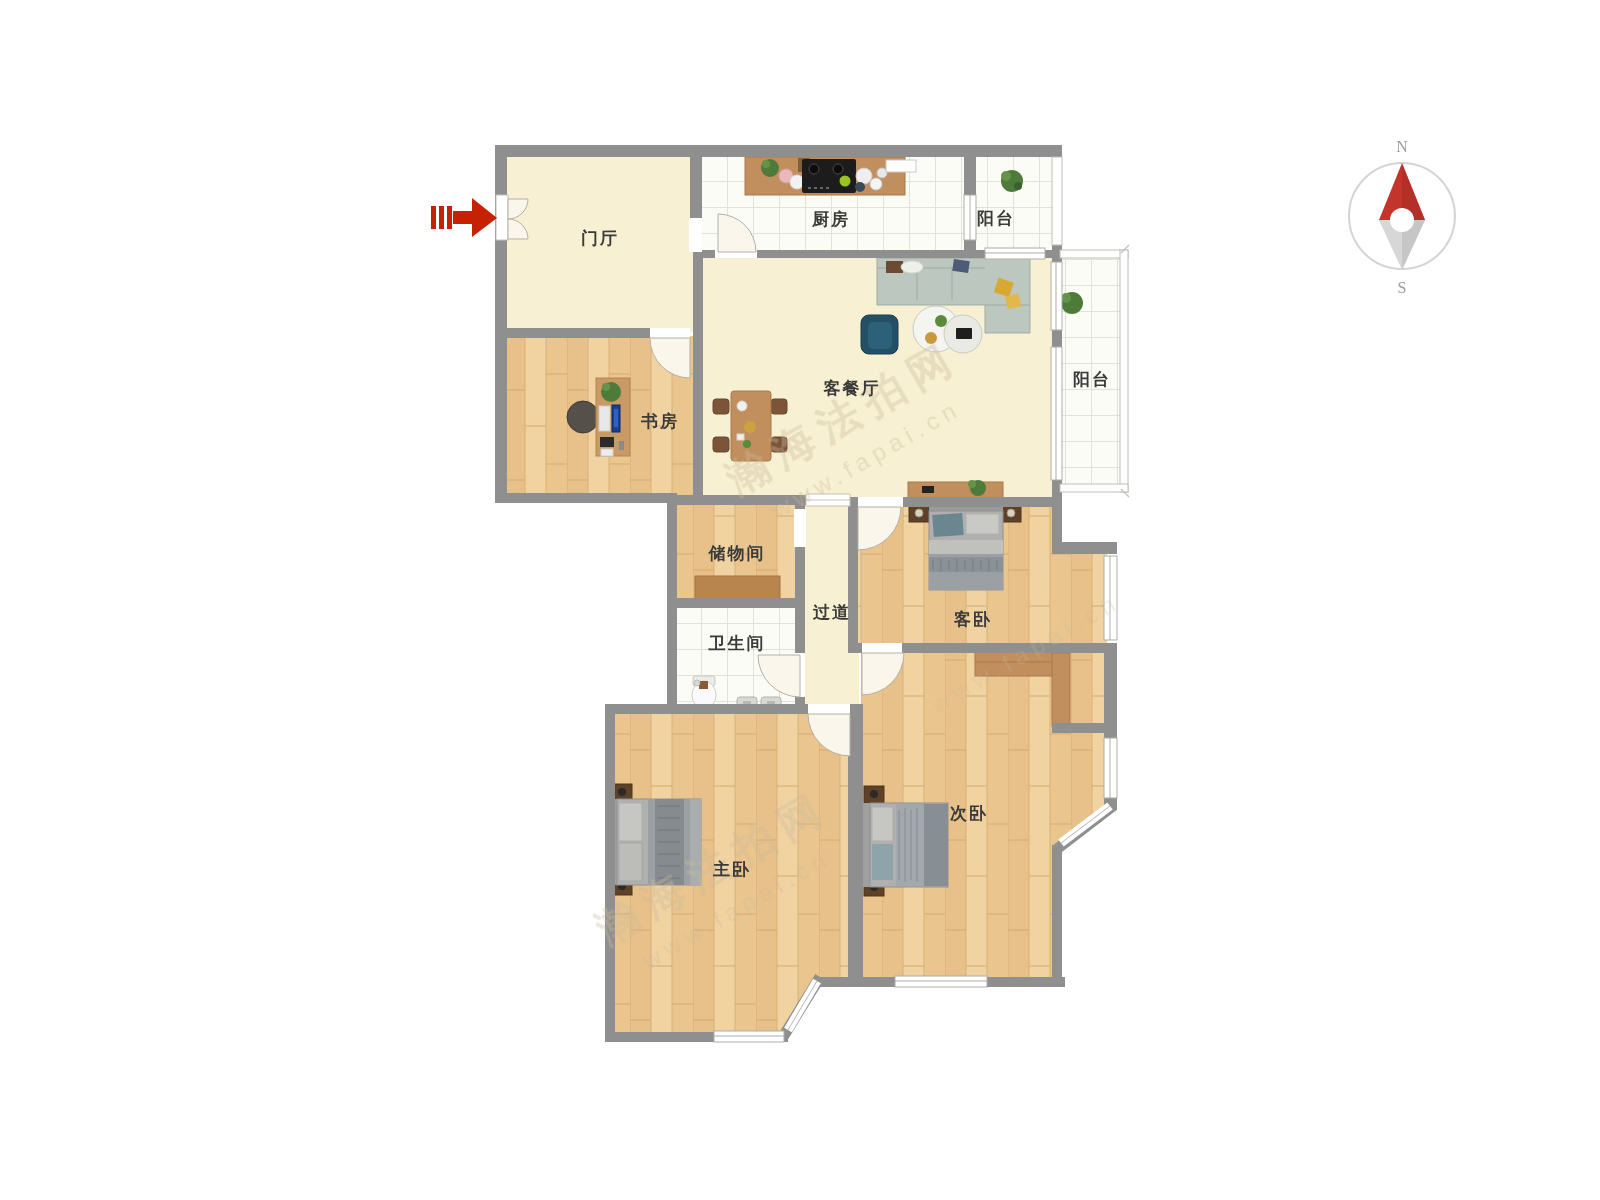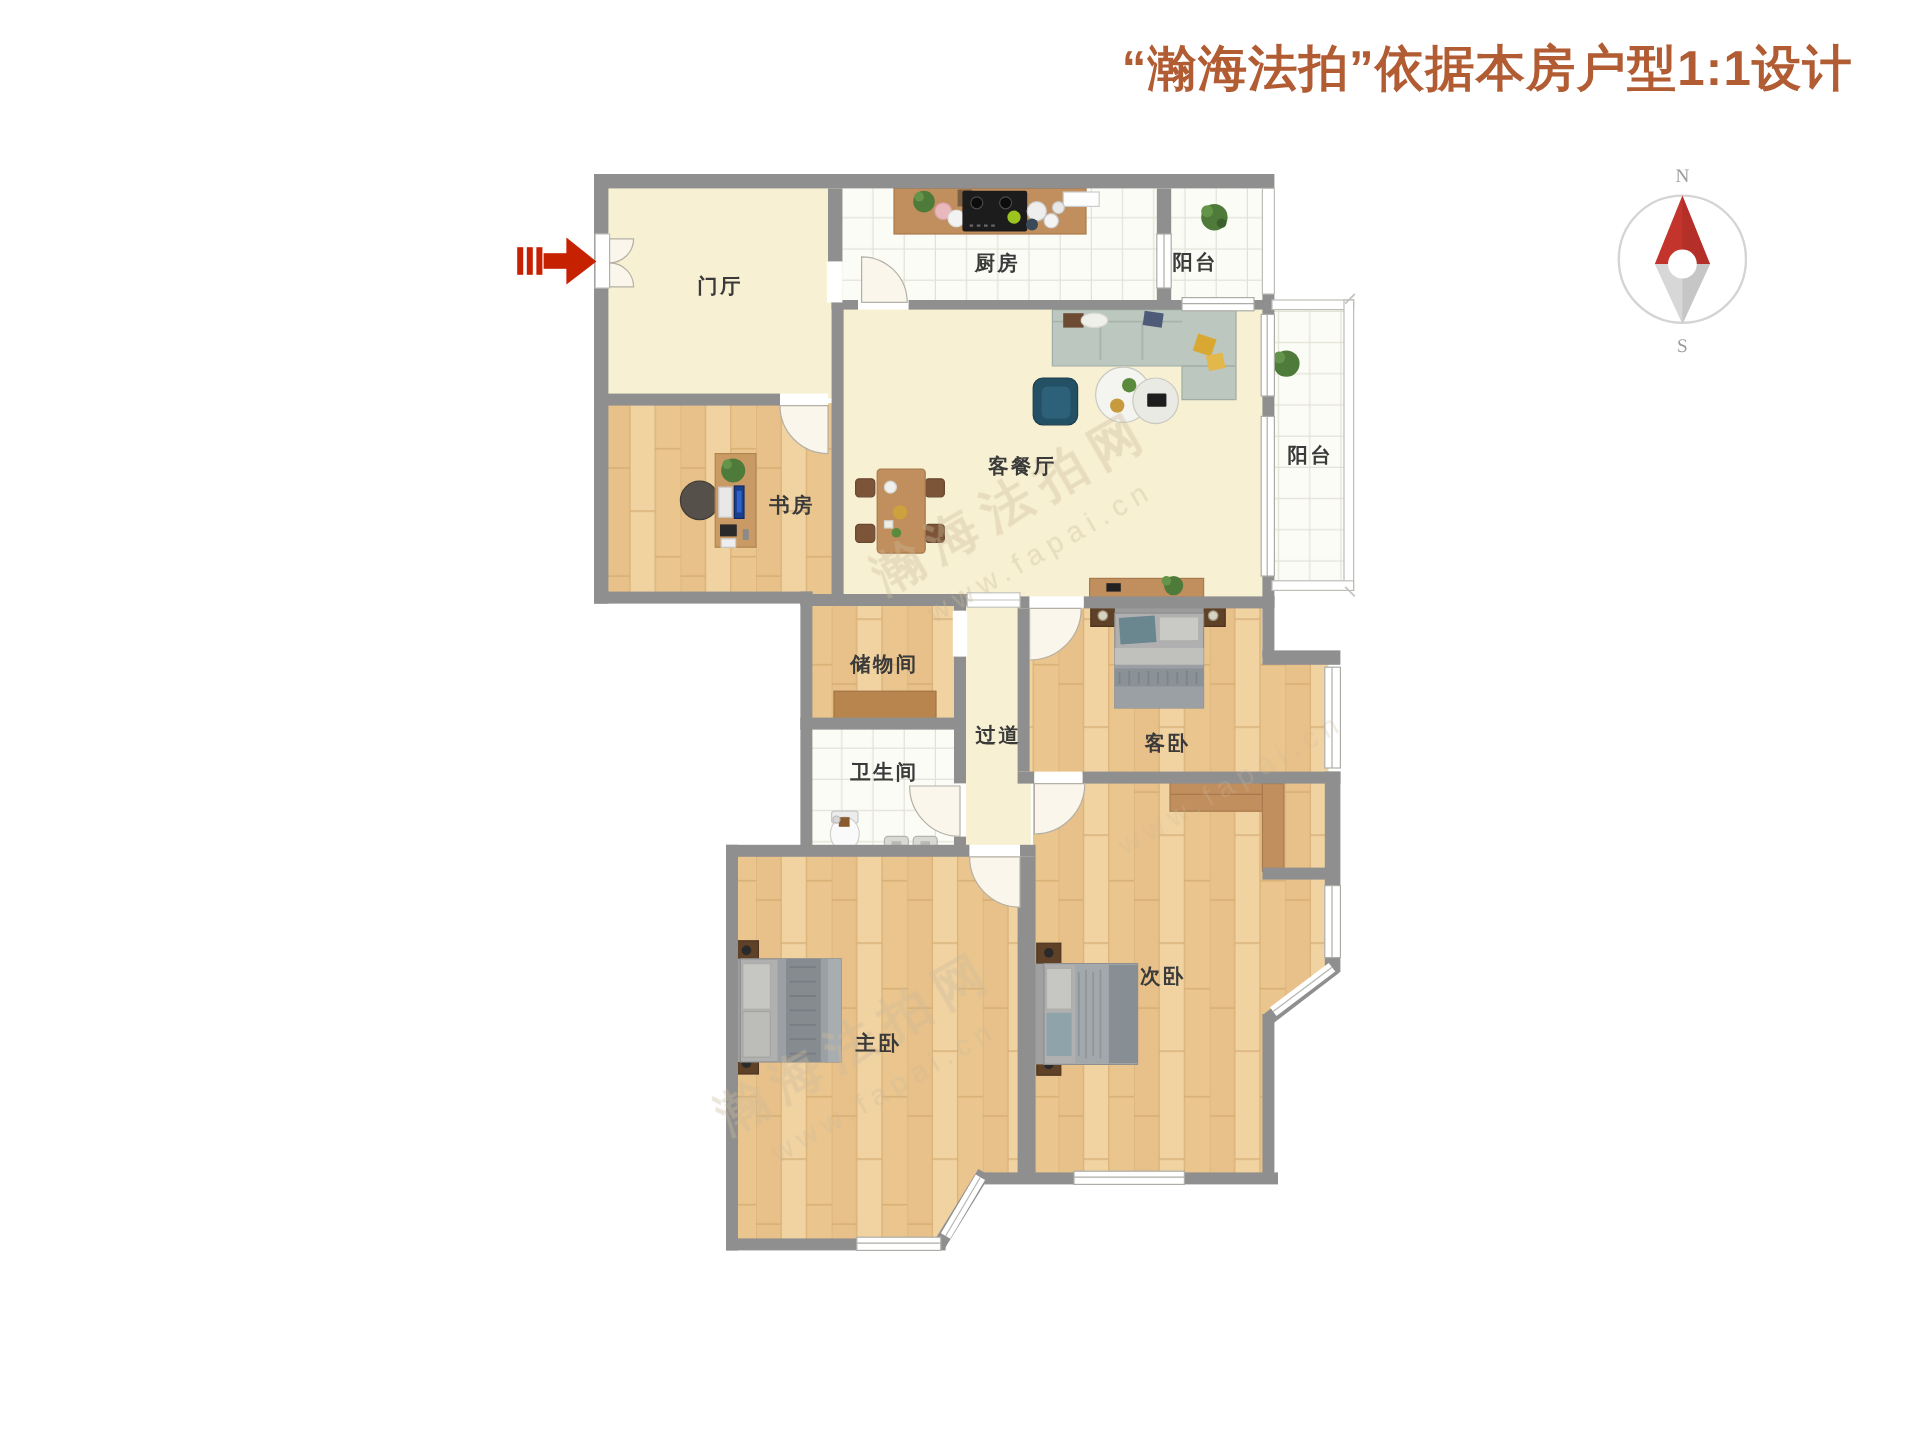--- a/index.html
+++ b/index.html
@@ -12,21 +12,20 @@
   .compass-letter{font-size:16px;fill:#9c9c9c;font-family:"Liberation Serif","DejaVu Serif",serif;}
   .wm{fill:#cdbb9b;opacity:0.38;}
   .wm-big{font-size:42px;font-weight:700;letter-spacing:10px;}
   .wm-small{font-size:24px;letter-spacing:6px;}
 </style>
 </head>
 <body>
 
 <div class="canvas">
 
-  <div class="title">“瀚海法拍”依据本房户型1:1设计</div>
 
   <svg width="1600" height="1200" viewBox="0 0 1600 1200">
     <defs>
       <pattern id="wood" width="63" height="90" patternUnits="userSpaceOnUse">
         <rect width="63" height="90" fill="#edca94"></rect>
         <rect x="0" width="21" height="90" fill="#e8c089"></rect>
         <rect x="21" width="21" height="90" fill="#f1d3a2"></rect>
         <rect x="42" width="21" height="90" fill="#eac68e"></rect>
         <path d="M0,0 V90 M21,0 V90 M42,0 V90" stroke="#d8b176" stroke-width="1"></path>
         <path d="M0,30 h21 M21,66 h21 M42,14 h21" stroke="#d2ab70" stroke-width="1"></path>

